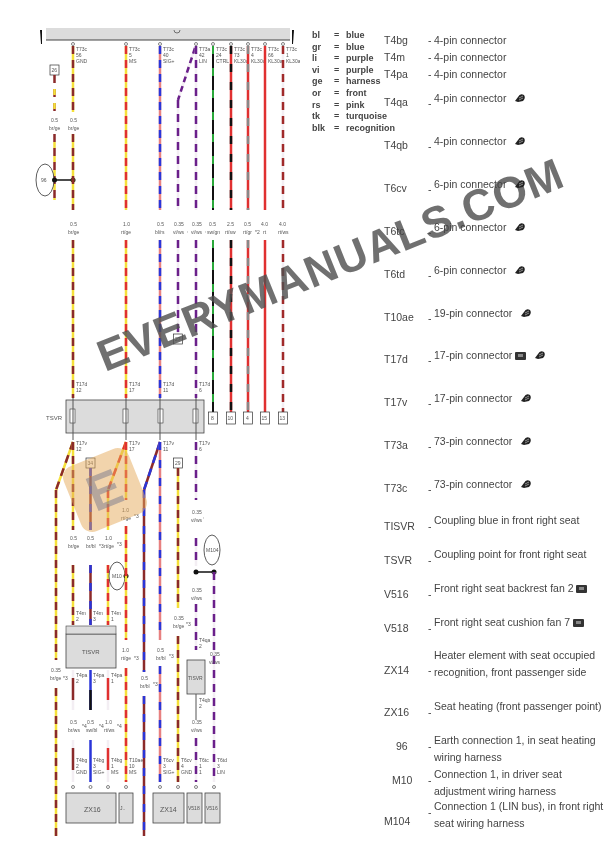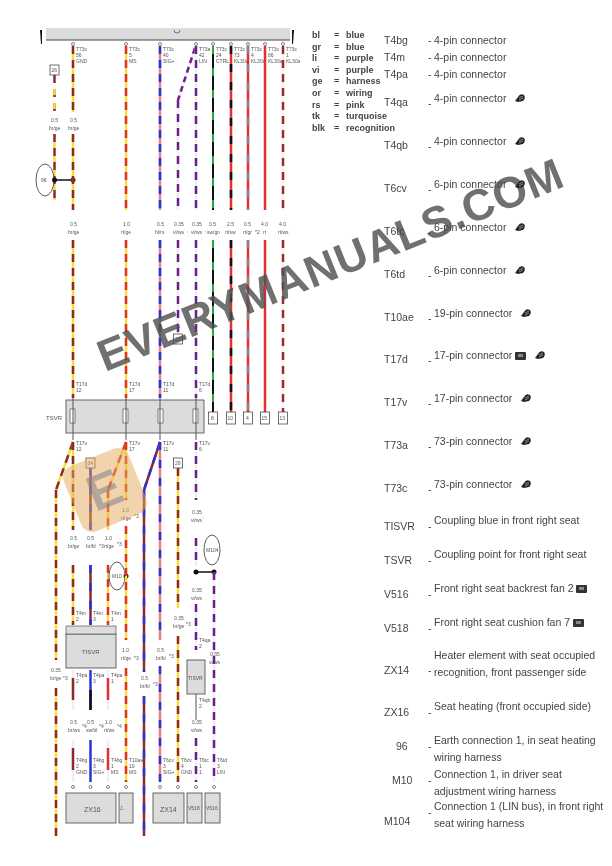--- a/index.html
+++ b/index.html
@@ -487,21 +487,21 @@
       <span>purple</span>
     </div>
   <div class="legend-row">
       <span class="legend-code">ge</span>
       <span class="legend-eq">=</span>
       <span>harness</span>
     </div>
   <div class="legend-row">
       <span class="legend-code">or</span>
       <span class="legend-eq">=</span>
-      <span>wiring</span>
+      <span>front</span>
     </div>
   <div class="legend-row">
       <span class="legend-code">rs</span>
       <span class="legend-eq">=</span>
       <span>pink</span>
     </div>
   <div class="legend-row">
       <span class="legend-code">tk</span>
       <span class="legend-eq">=</span>
       <span>turquoise</span>
@@ -633,21 +633,21 @@
     <span class="comp-desc" style="top:-8px"><span>Front right seat cushion fan 7</span><span class="box-icon"></span></span>
   </div>
   <div class="comp" style="top:664px">
     <span class="comp-code">ZX14</span>
       <span class="comp-dash">-</span>
     <span class="comp-desc" style="top:-17px">Heater element with seat occupied recognition, front passenger side</span>
   </div>
   <div class="comp" style="top:706px">
     <span class="comp-code">ZX16</span>
       <span class="comp-dash">-</span>
-    <span class="comp-desc" style="top:-8px">Seat heating (front occupied side)</span>
+    <span class="comp-desc" style="top:-8px">Seat heating (front passenger point)</span>
   </div>
   <div class="comp" style="top:740px">
     <span class="comp-code" style="padding-left:12px;box-sizing:border-box">96</span>
       <span class="comp-dash">-</span>
     <span class="comp-desc" style="top:-8px">Earth connection 1, in seat heating wiring harness</span>
   </div>
   <div class="comp" style="top:774px">
     <span class="comp-code" style="padding-left:8px;box-sizing:border-box">M10</span>
       <span class="comp-dash">-</span>
     <span class="comp-desc" style="top:-8px">Connection 1, in driver seat adjustment wiring harness</span>

